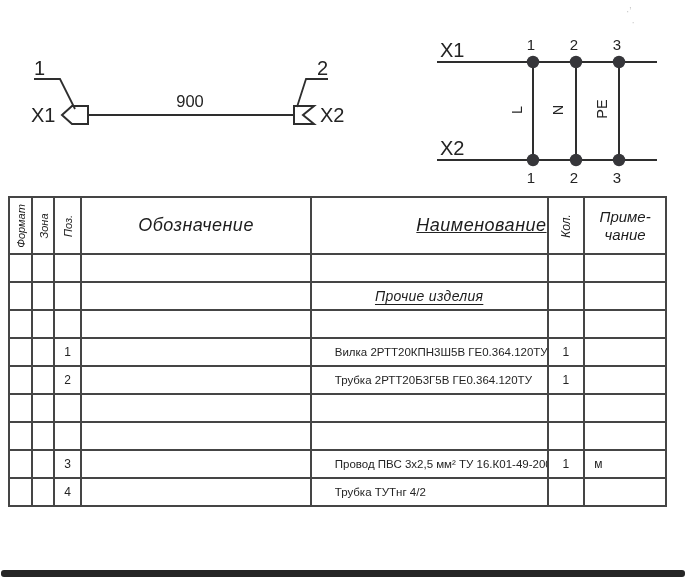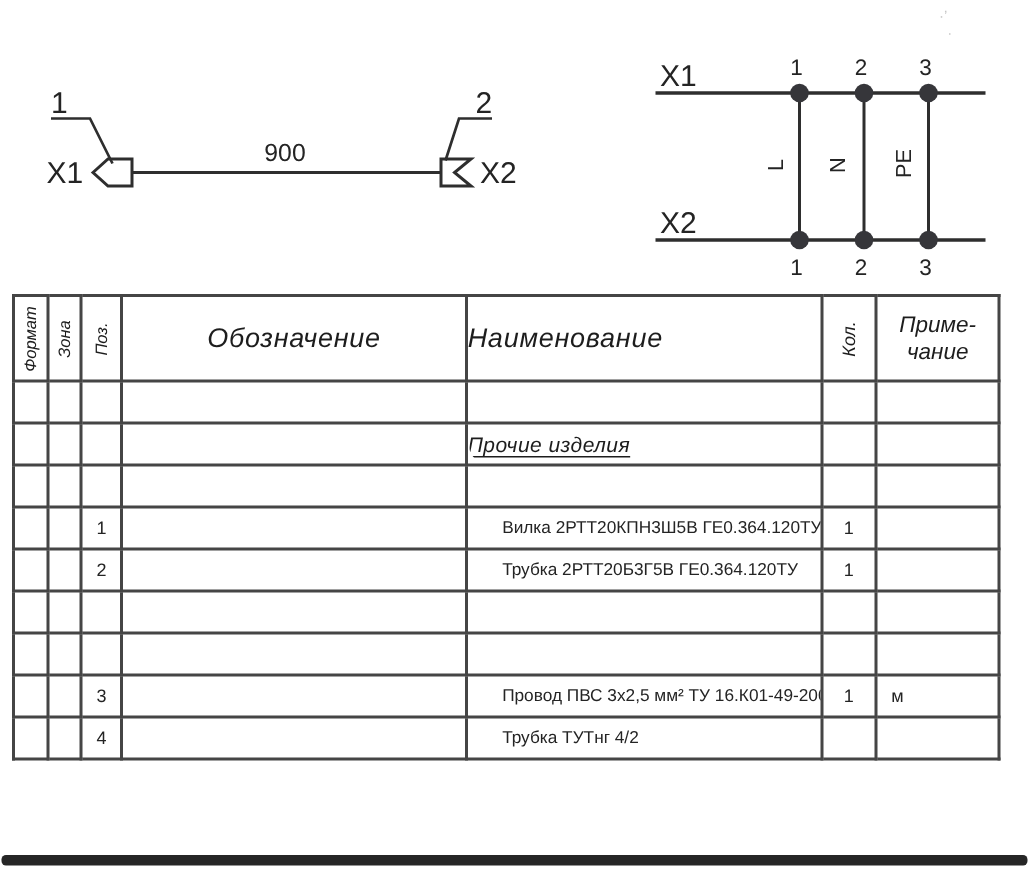--- a/index.html
+++ b/index.html
@@ -25,21 +25,21 @@
   td.c-desig{ width:219px; }
   td.c-name { width:226px; font-size:11.5px; padding-left:23px; white-space:nowrap; }
   td.c-qty  { width:35px; text-align:center; font-size:12px; }
   td.c-note { width:78px; font-size:12px; padding-left:9px; }
   .hdr td { text-align:center; }
   .hdr-big { font-style:italic; font-size:18px; color:#1d1d1d; letter-spacing:0.5px; }
   .hdr-note { font-style:italic; font-size:15px; line-height:1.18; color:#1d1d1d; }
   .rot-cell { display:flex; align-items:center; justify-content:center; height:55px; }
   .rot { transform:rotate(-90deg); white-space:nowrap; font-style:italic; font-size:11px; color:#1d1d1d; }
   .rot-q { font-size:12px; }
-  td.section-td { padding-left:0 !important;border-radius:12px; }
+  td.section-td { text-align:center; padding-left:0 !important;border-radius:12px; }
   .section-label {
     font-style:italic; font-size:14px; color:#1d1d1d;
     text-decoration:underline; text-underline-offset:3px;
     letter-spacing:0.3px;
   }
   
   .bottom-rule { position:absolute; left:1px; top:570px; width:684px; height:7px;
                  background:#262626; border-radius:3px; }
   .scan-artifact { position:absolute; left:626px; top:6px; width:40px; height:32px;
                    color:#b9b9b9; font-size:10px; opacity:0.8; pointer-events:none; }
@@ -109,21 +109,21 @@
               </div>
         </td>
         <td class="c-pos">
           <div class="rot-cell">
                 <span class="rot">Поз.</span>
               </div>
         </td>
         <td class="c-desig">
           <span class="hdr-big">Обозначение</span>
         </td>
-        <td class="c-name" style="text-align:left;padding-left:0;">
+        <td class="c-name" style="text-align:right;padding-left:0;text-decoration:underline;">
           <span class="hdr-big">Наименование</span>
         </td>
         <td class="c-qty">
           <div class="rot-cell">
                 <span class="rot rot-q">Кол.</span>
               </div>
         </td>
         <td class="c-note" style="text-align:center;padding-left:0;margin-left:31px;">
           <div class="hdr-note">
             <div>Приме-</div>

